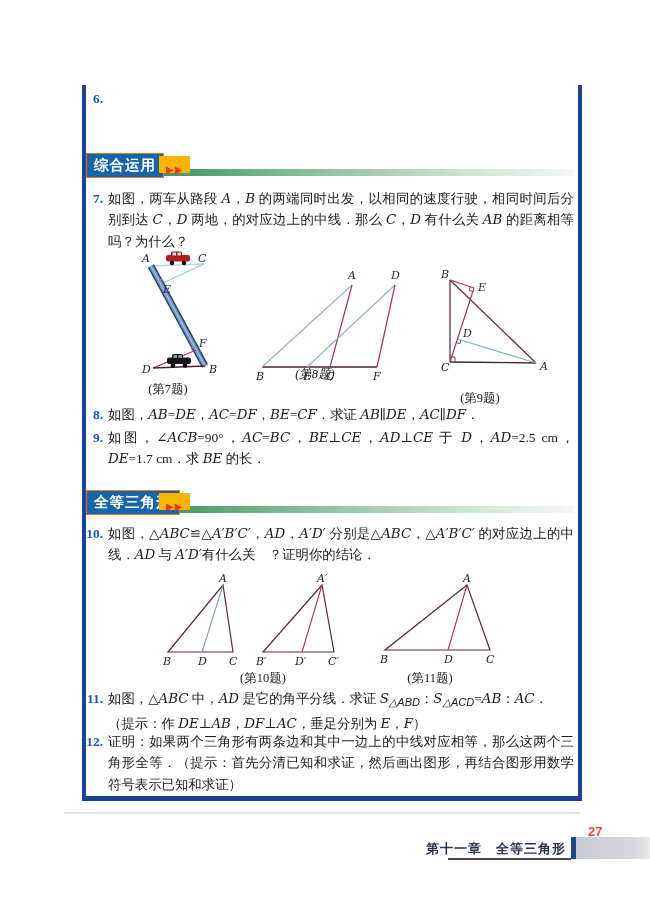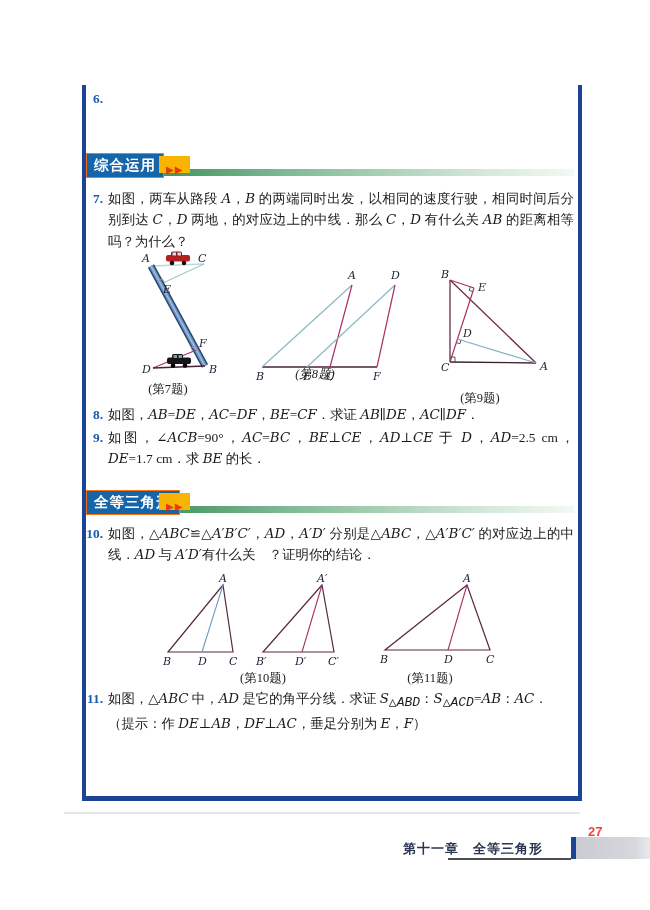--- a/index.html
+++ b/index.html
@@ -11,42 +11,42 @@
   .frame{position:absolute;left:82px;top:85px;width:492px;height:711px;
          border-left:4px solid #1d4396;border-right:4px solid #1d4396;border-bottom:5px solid #1d4396;}
   .shadowline{position:absolute;left:64px;top:812px;width:516px;height:2px;background:#e6e6e6;}
 
   
   .prob{position:absolute;left:78px;width:496px;padding-left:30px;box-sizing:border-box;
         font-size:13.4px;line-height:21.3px;text-align:justify;}
   .pnum{position:absolute;left:0;top:0;width:25px;text-align:right;
         color:#1a5cb0;font-weight:bold;font-size:13.4px;}
   .seg-m{font-style:italic;font-family:"DejaVu Serif",serif;}
-  .seg-sub{font-style:italic;font-family:Liberation Mono, monospace;font-size:13px;vertical-align:-3px;}
+  .seg-sub{font-style:italic;font-family:Liberation Sans, sans-serif;font-size:11px;vertical-align:-3px;}
 
   
   .banner{position:absolute;left:86px;width:488px;height:28px;}
   .greenrule{position:absolute;left:72px;right:0;top:16px;height:7px;
              background:linear-gradient(to right,#3f935e,#7db894 30%,#cfe5d4 75%,#f4f9f4);}
   .bluebox{position:absolute;left:0;top:0;background:#1565ab;color:#ffffff;
            border:1px solid #f97316;font-weight:bold;font-size:14.5px;line-height:14.5px;
            padding:4px 7px 4px 7px;letter-spacing:1px;
            font-family:"Liberation Sans","DejaVu Sans",sans-serif;}
   .yellowbox{position:absolute;left:73px;top:3px;background:#f8b400;
              padding:3px 7px 2px 7px;height:17px;box-sizing:border-box;}
   .arrowglyphs{color:#e8380c;font-size:10px;letter-spacing:1px;line-height:11px;
                font-family:"DejaVu Sans",sans-serif;}
 
   
   svg.fig{position:absolute;overflow:visible;}
   .vlabel{font-family:"DejaVu Serif",serif;font-style:italic;font-size:11px;fill:#23233a;}
   .figcap{position:absolute;width:100px;text-align:center;font-size:12.5px;color:#222;}
 
   
-  .footer-chapter{position:absolute;left:380px;top:840px;width:186px;text-align:center;
+  .footer-chapter{position:absolute;left:380px;top:840px;width:186px;text-align:right;
                   font-size:13px;font-weight:bold;color:#2a3550;letter-spacing:1px;}
   .footer-divider{position:absolute;left:571px;top:837px;width:5px;height:22px;background:#1d4396;}
   .footer-graybar{position:absolute;left:576px;top:837px;width:74px;height:22px;
                   background:linear-gradient(to right,#c9cbd1,#d6d8dd 80%,#e9eaee);}
   .footer-pagenum{position:absolute;left:588px;top:824px;font-size:13px;font-weight:bold;color:#ef4444;
                   font-family:"Liberation Sans","DejaVu Sans",sans-serif;}
   .footer-underline{position:absolute;left:448px;top:858px;width:123px;height:2px;background:#4a4a52;}
 </style>
 </head>
 <body>
@@ -187,20 +187,24 @@
     <text class="vlabel" x="69" y="91">D</text>
     <text class="vlabel" x="111" y="91">C</text>
   </svg>
   <div class="figcap" style="left:380px;top:670px;">(第11题)</div>
 
   <div class="prob" style="top:688px;">
     <span class="pnum">11.</span>
     <span><span>如图，△</span><span class="seg-m">ABC</span><span> 中，</span><span class="seg-m">AD</span><span> 是它的角平分线．求证 </span><span class="seg-m">S</span><span class="seg-sub">△ABD</span><span>：</span><span class="seg-m">S</span><span class="seg-sub">△ACD</span><span>=</span><span class="seg-m">AB</span><span>：</span><span class="seg-m">AC</span><span>．</span><br><span>（提示：作 </span><span class="seg-m">DE</span><span>⊥</span><span class="seg-m">AB</span><span>，</span><span class="seg-m">DF</span><span>⊥</span><span class="seg-m">AC</span><span>，垂足分别为 </span><span class="seg-m">E</span><span>，</span><span class="seg-m">F</span><span>）</span></span>
   </div>
 
+  <div class="prob" style="top:731px;">
+    <span class="pnum">12.</span>
+    <span><span>证明：如果两个三角形有两条边和其中一边上的中线对应相等，那么这两个三角形全等．（提示：首先分清已知和求证，然后画出图形，再结合图形用数学符号表示已知和求证）</span></span>
+  </div>
 
   <div class="shadowline"></div>
 
   <div class="footer-chapter">第十一章　全等三角形</div>
   <div class="footer-divider"></div>
   <div class="footer-graybar"></div>
   <div class="footer-pagenum">27</div>
   <div class="footer-underline"></div>
 
 </div>

